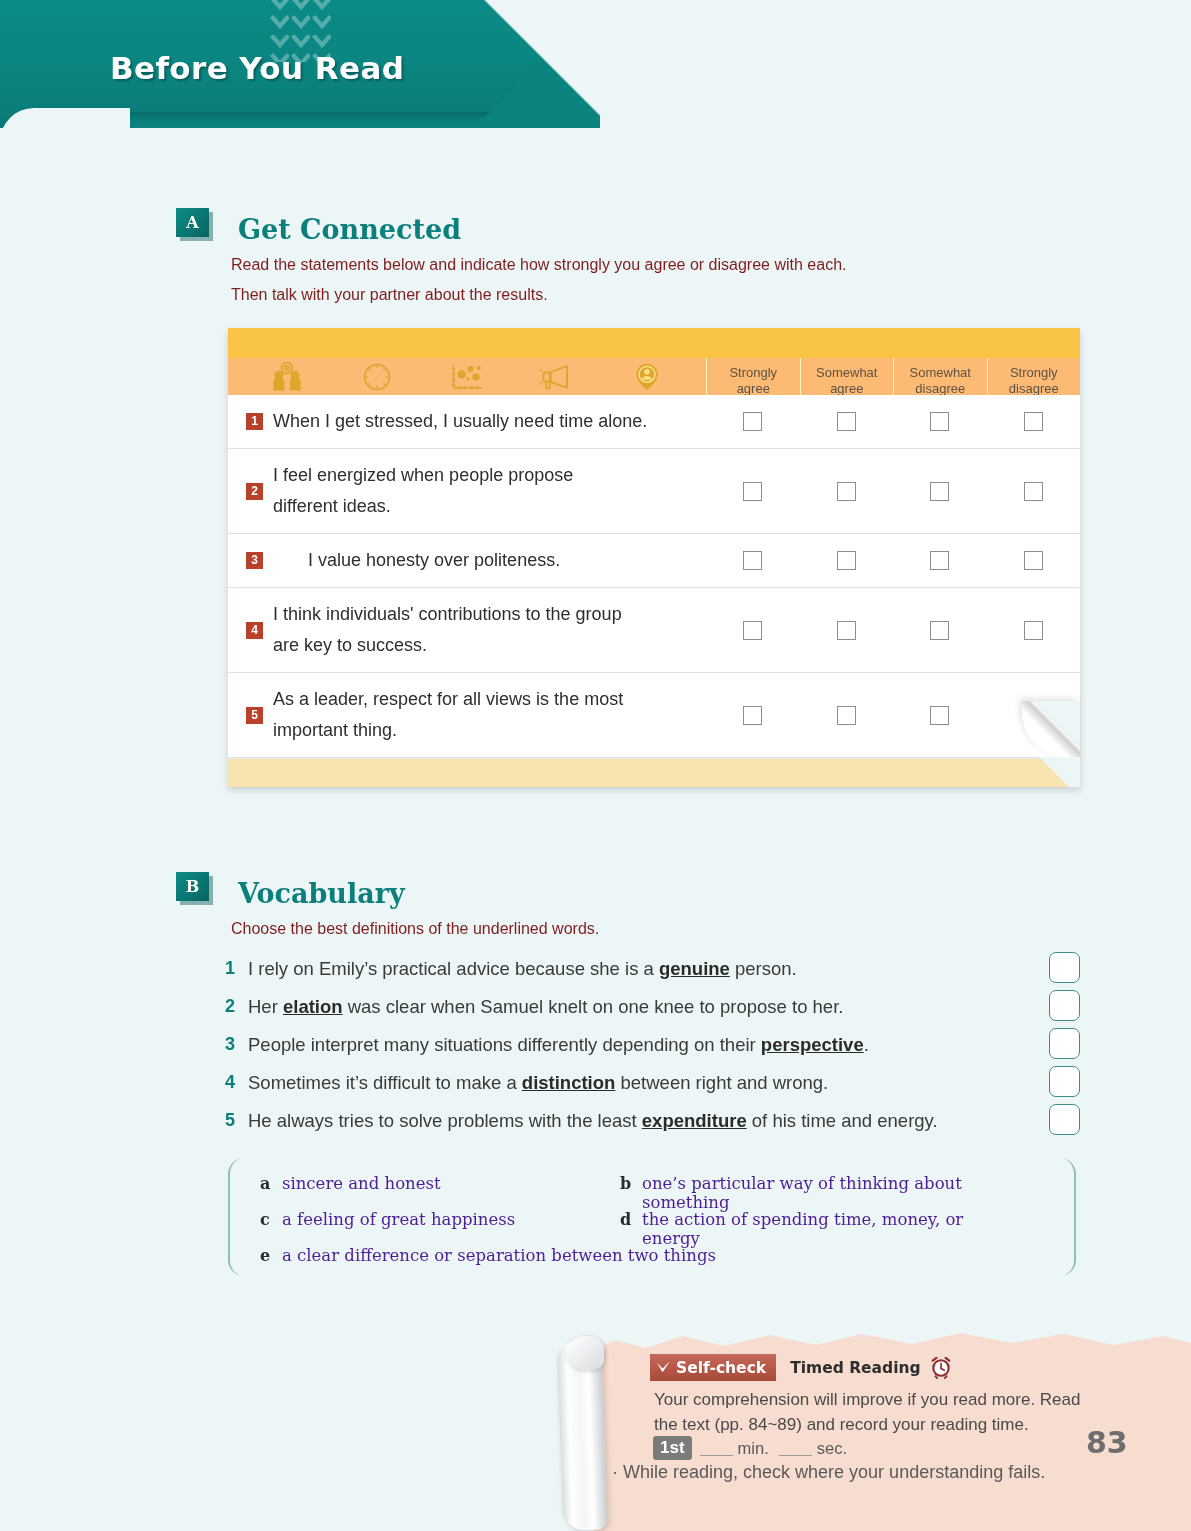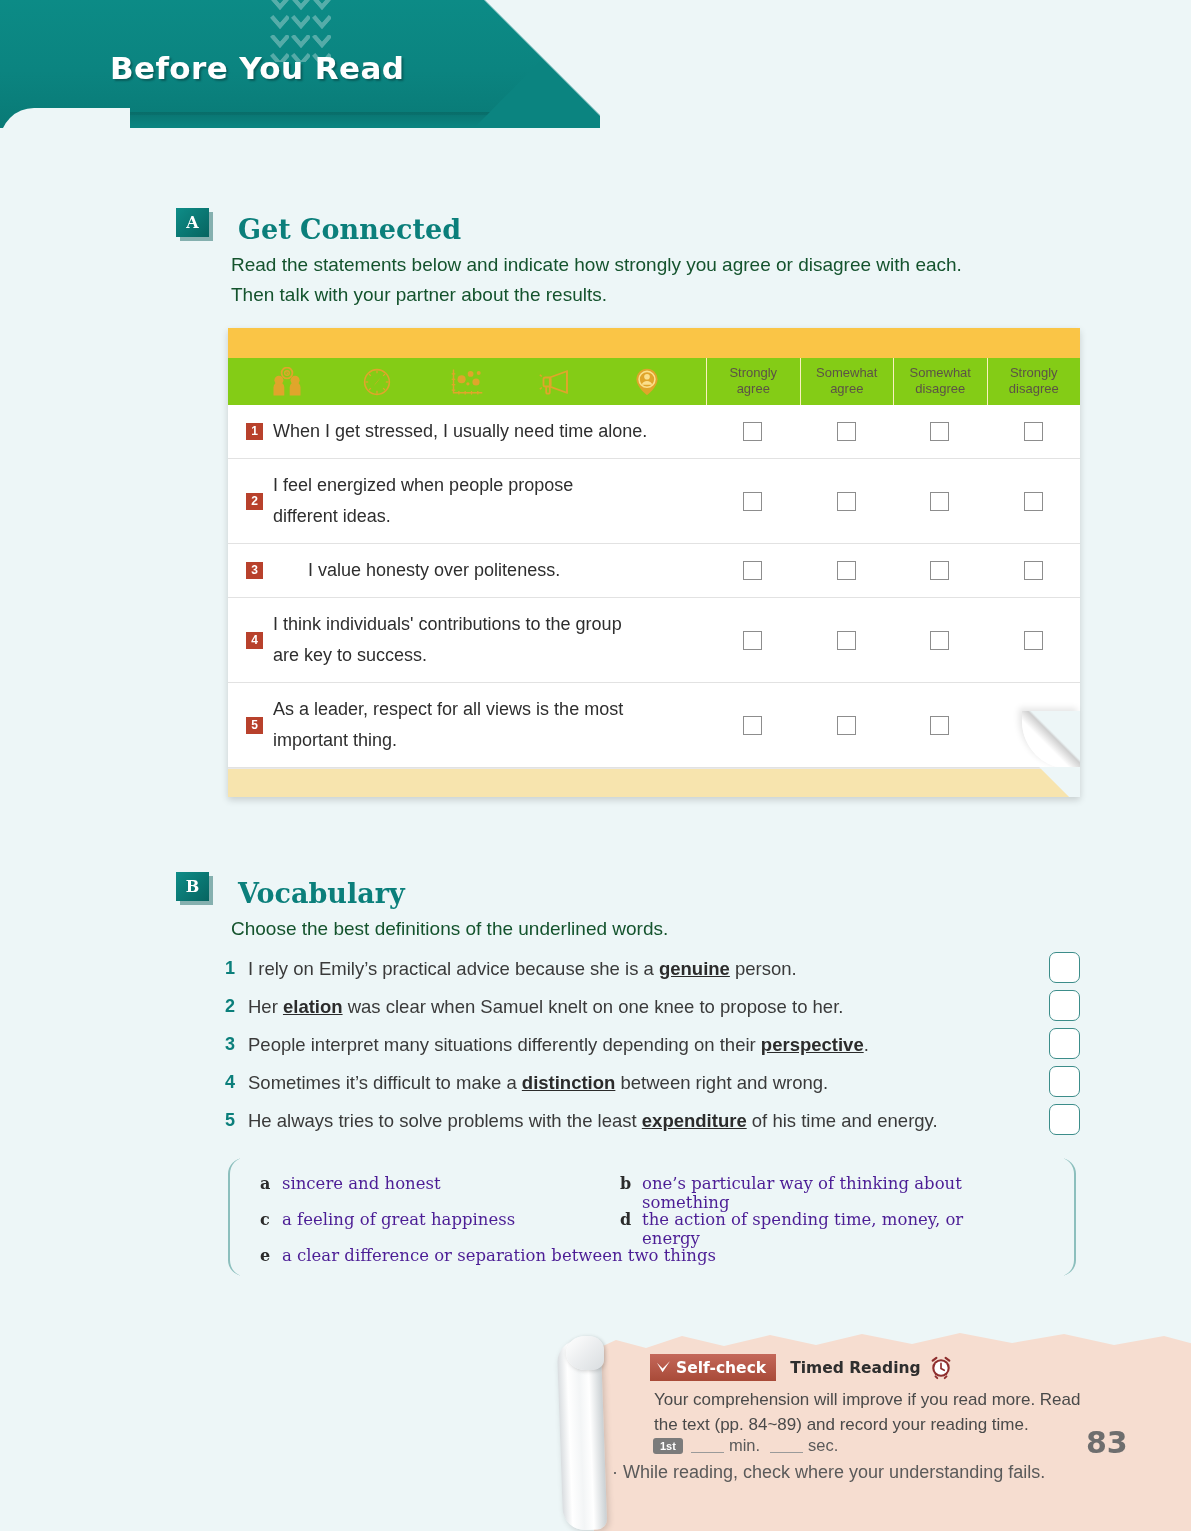--- a/index.html
+++ b/index.html
@@ -96,44 +96,44 @@
     left: 62px; top: -6px;
     font-family: "DejaVu Serif", serif;
     font-weight: bold;
     font-size: 27px;
     color: #0b7f7b;
     margin-top: 12px;
   }
   .sec-instr {
     position: absolute;
     left: 55px;
-    font-size: 19px;
-    color: #14532d;
+    font-size: 16px;
+    color: #7f1d1d;
     line-height: 30px;
     white-space: pre-line;
   }
 
   
   #survey {
     position: absolute;
     left: 228px; top: 328px;
     width: 852px;
   }
   #survey-wrap {
     position: relative;
     box-shadow: 0 3px 7px rgba(0,0,0,0.16);
   }
   #survey-topbar {
     height: 30px;
     background: #fac546;
   }
   #survey-head {
     display: flex;
-    height: 47px;
-    background: #84cc16;
+    height: 37px;
+    background: #fdba74;
   }
   #survey-head-icons {
     width: 478px;
     display: flex;
     align-items: center;
     justify-content: space-around;
     padding: 0 14px;
     box-sizing: border-box;
   }
   .hdr-icon { width: 36px; height: 30px; }
@@ -364,21 +364,21 @@
     left: 653px; top: 1436px;
     display: flex;
     align-items: center;
     font-size: 16.5px;
     color: #5a5a5a;
   }
   .pill {
     background: #7b7b7b;
     color: #fff;
     font-weight: bold;
-    font-size: 11px;
+    font-size: 17px;
     padding: 2px 7px;
     border-radius: 3px;
     margin-right: 8px;
     font-family: "Liberation Sans", sans-serif;
   }
   .blank {
     display: inline-block;
     width: 33px;
     border-bottom: 1.5px solid #9a9a9a;
     margin: 0 5px 0 0;

